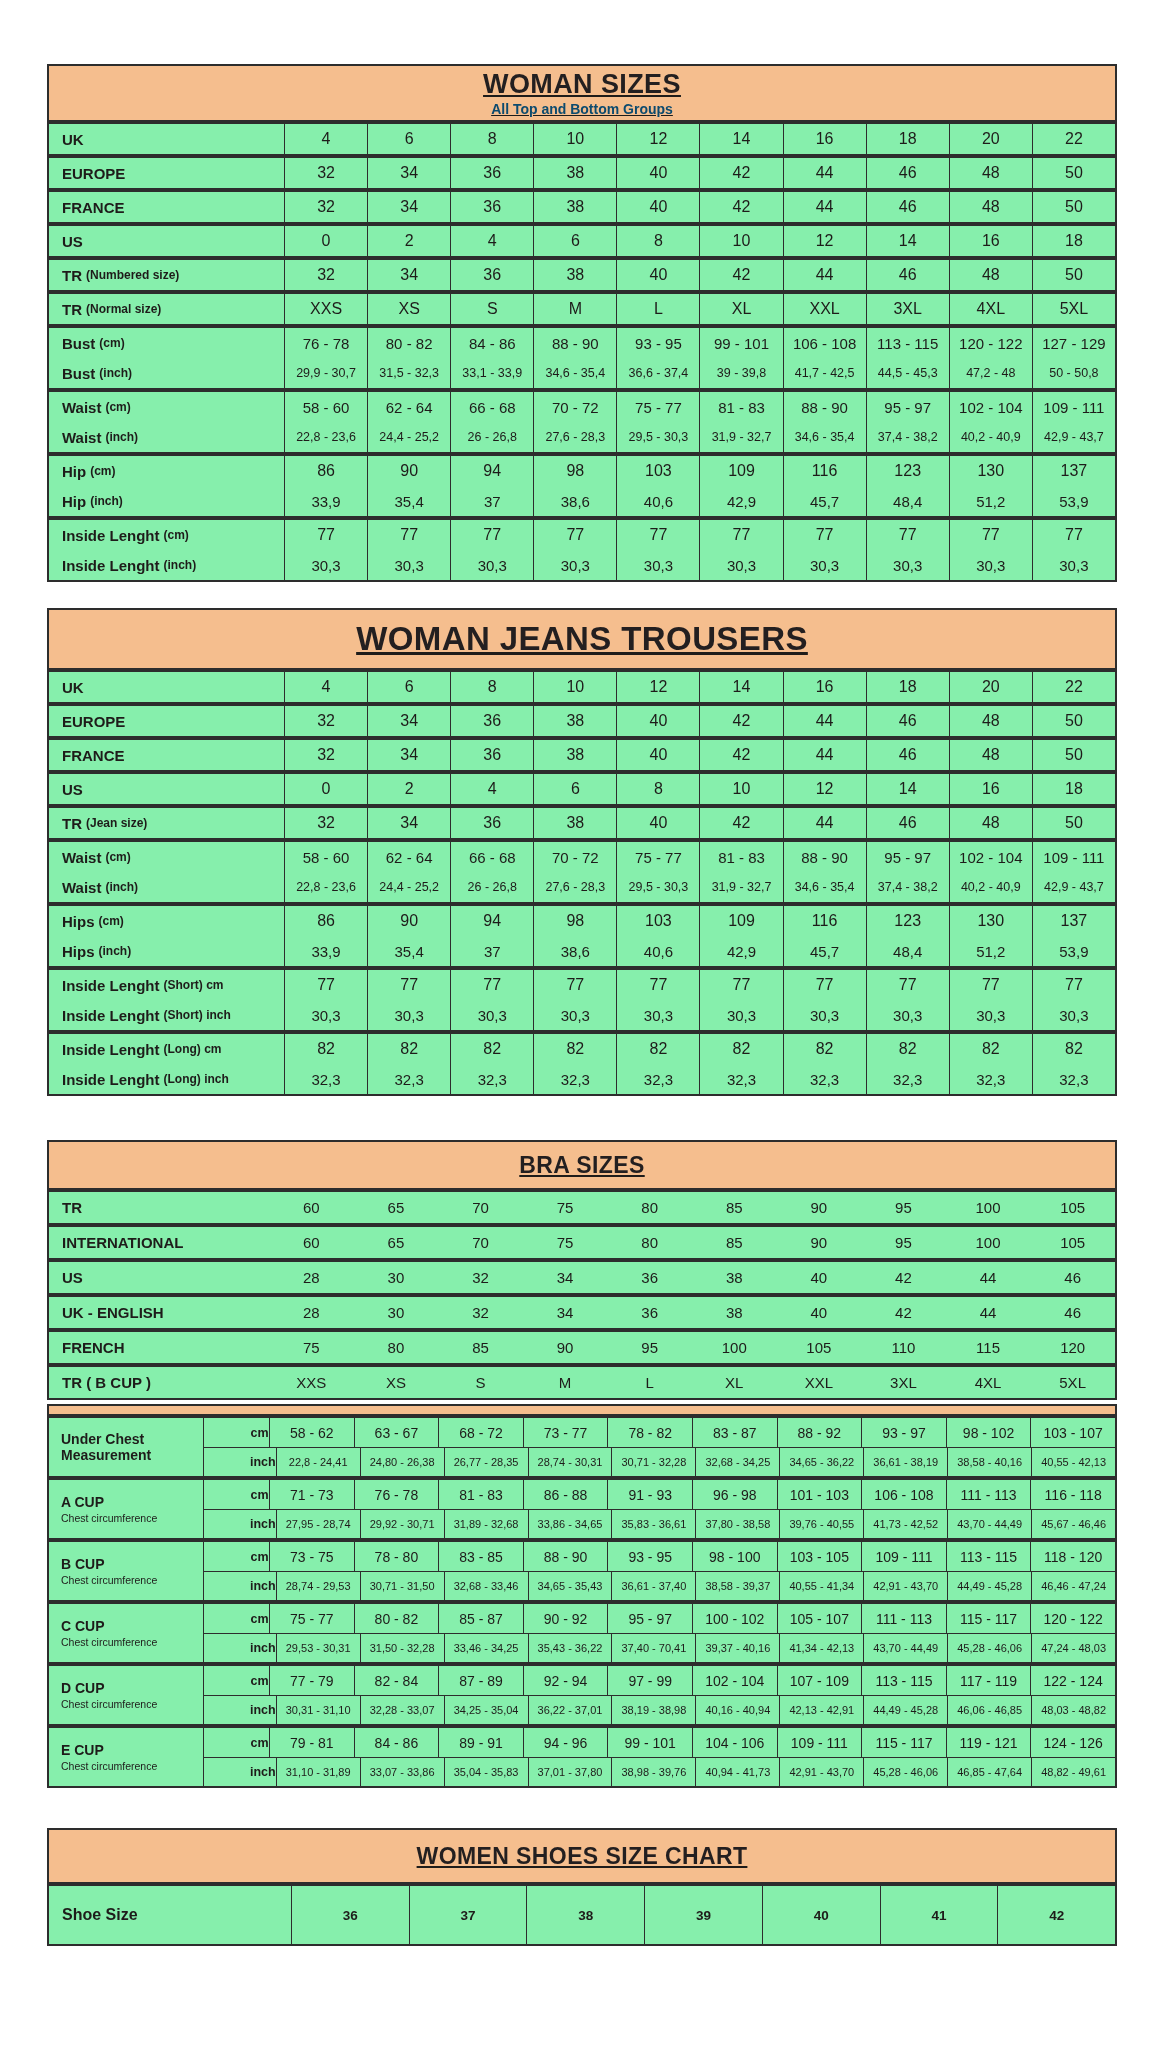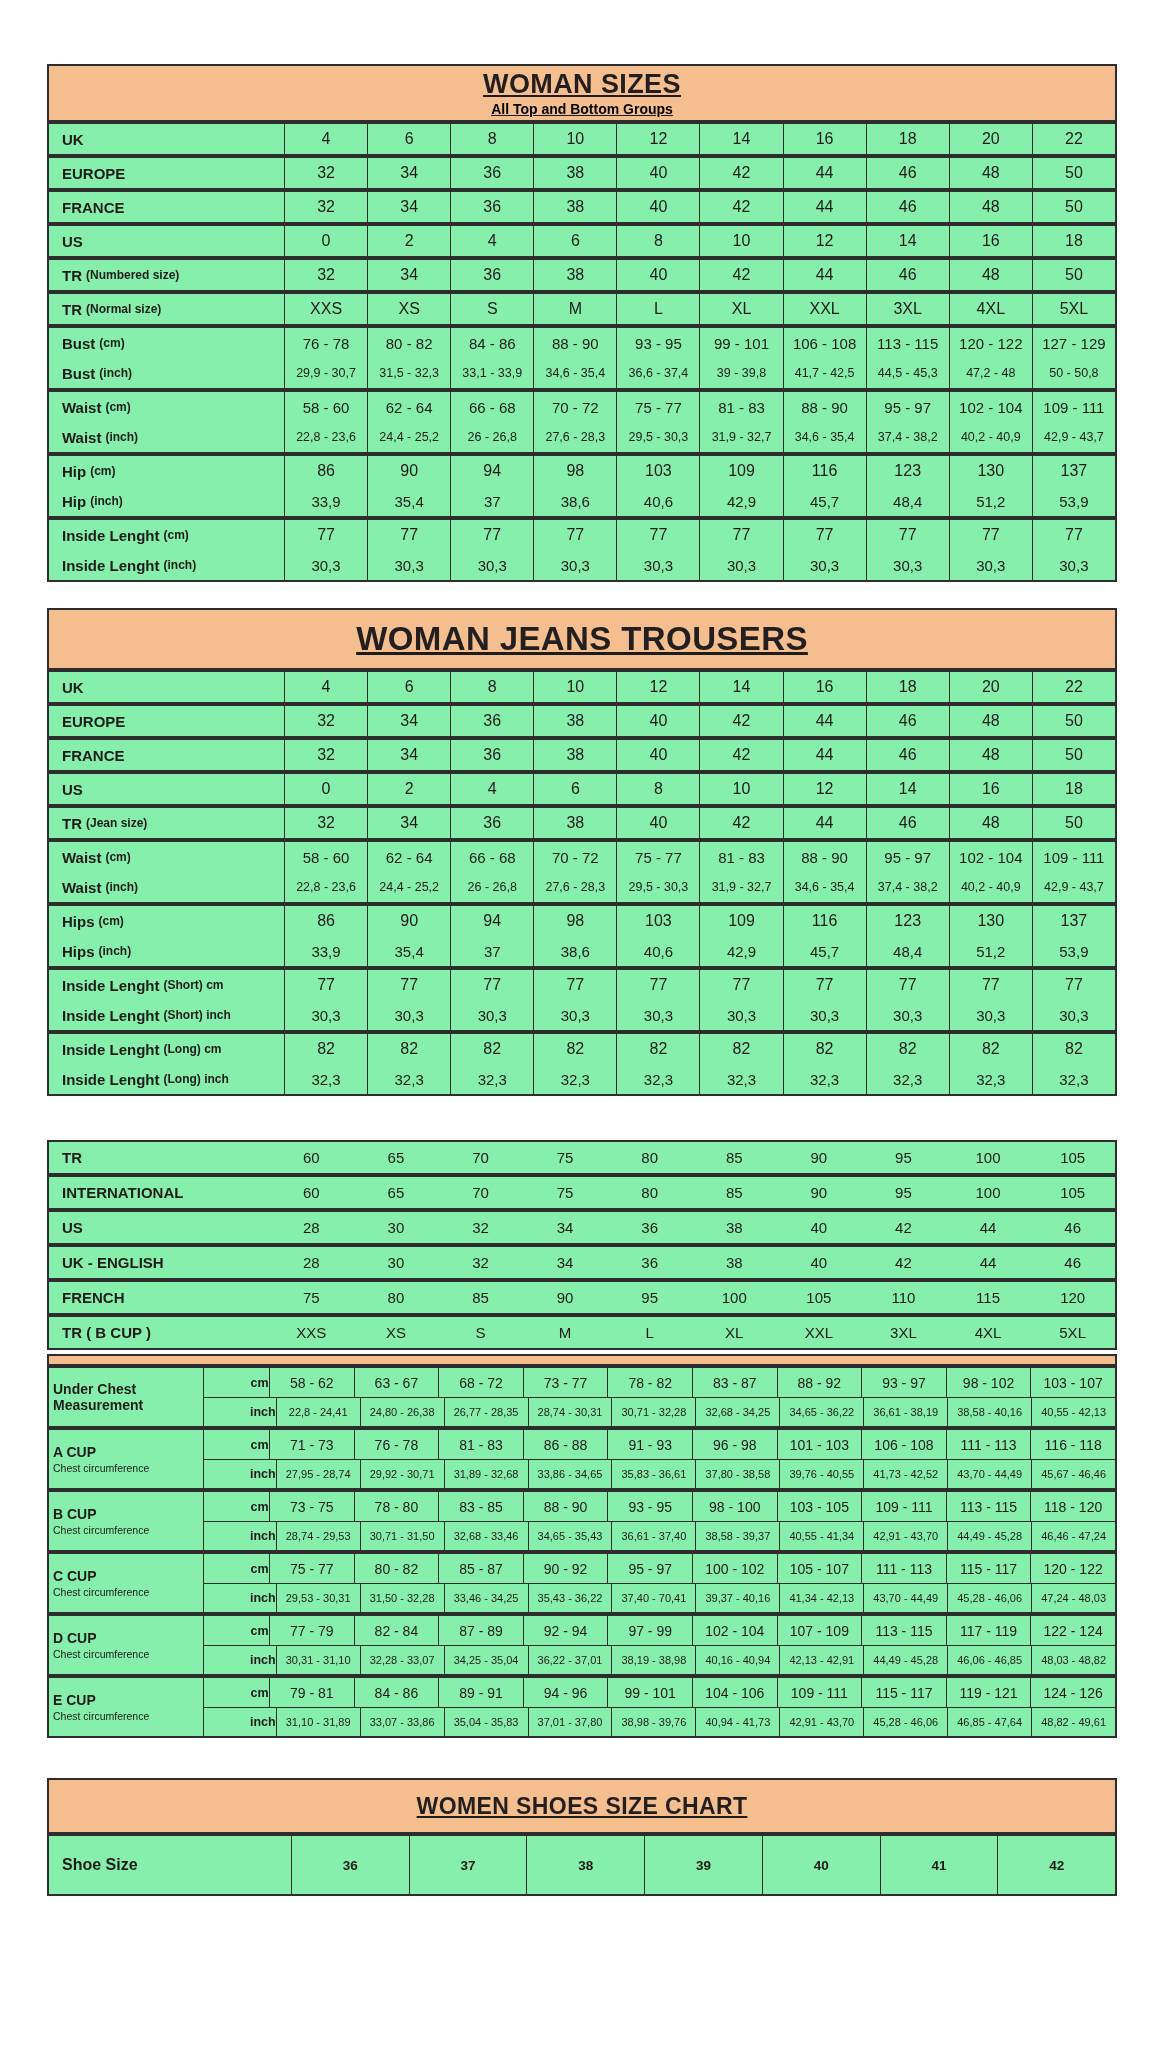--- a/index.html
+++ b/index.html
@@ -22,21 +22,21 @@
   .mt-40{margin-top:40px}
 
   .blk{border:2px solid var(--line);margin-top:0;background:#86efac}
   .size-table .blk:first-child{margin-top:0}
 
   .thead{
     background:var(--peach);
     display:flex;flex-direction:column;align-items:center;justify-content:center;text-decoration:underline;
   }
   .thead .title{font-weight:bold;letter-spacing:.4px;color:#231f20}
-  .thead .subtitle{font-weight:bold;font-size:14px;margin-top:1px;color:#000000}
+  .thead .subtitle{font-weight:bold;font-size:14px;margin-top:1px;color:#0c4a6e}
   #t0 .thead{height:58px}
   #t1 .thead{height:62px}
   #t2 .thead{height:50px}
   #t3 .thead{height:56px}
   #t0 .title{font-size:27px}
   #t1 .title{font-size:33px}
   #t2 .title{font-size:23px}
   #t3 .title{font-size:23px}
 
   .row{display:flex;align-items:stretch;height:30px}
@@ -59,21 +59,21 @@
   .plain-row{height:31px}
   .plain-row .lbl{flex:0 0 220px}
   .plain-row .cell{border-left:none;font-size:15px}
 
   .divider{height:12px;background:var(--peach);border:2px solid var(--line);margin-top:4px}
 
   
   .cup{display:flex}
   .cup-label{
     flex:0 0 154px;display:flex;flex-direction:column;justify-content:center;
-    padding-left:4px;padding-right:6px;
+    padding-left:12px;padding-right:6px;
   }
   .cup-label .main{font-weight:bold;font-size:14px;line-height:1.15}
   .cup-label .sub{font-size:10.5px;margin-top:1px}
   .cup-rows{flex:1 1 auto;display:flex;flex-direction:column}
   .cup-row{display:flex;height:29px}
   .cup-row + .cup-row{border-top:1.5px solid var(--line)}
   .cup-row .unit{
     flex:0 0 66px;display:flex;align-items:center;justify-content:center;
     font-weight:bold;font-size:12.5px;border-left:1.5px solid var(--line);padding-left:46px;
   }
@@ -558,20 +558,23 @@
           <div class="cell">32,3</div>
           <div class="cell">32,3</div>
           <div class="cell">32,3</div>
           <div class="cell">32,3</div>
           <div class="cell">32,3</div>
         </div>
       </div>
     </section>
 
   <section id="t2" class="size-table mt-44">
+    <div class="blk thead">
+      <div class="title">BRA SIZES</div>
+    </div>
   <div class="blk">
         <div class="row plain-row">
           <div class="lbl">
             <span class="main">TR</span>
           </div>
           <div class="cell">60</div>
           <div class="cell">65</div>
           <div class="cell">70</div>
           <div class="cell">75</div>
           <div class="cell">80</div>

